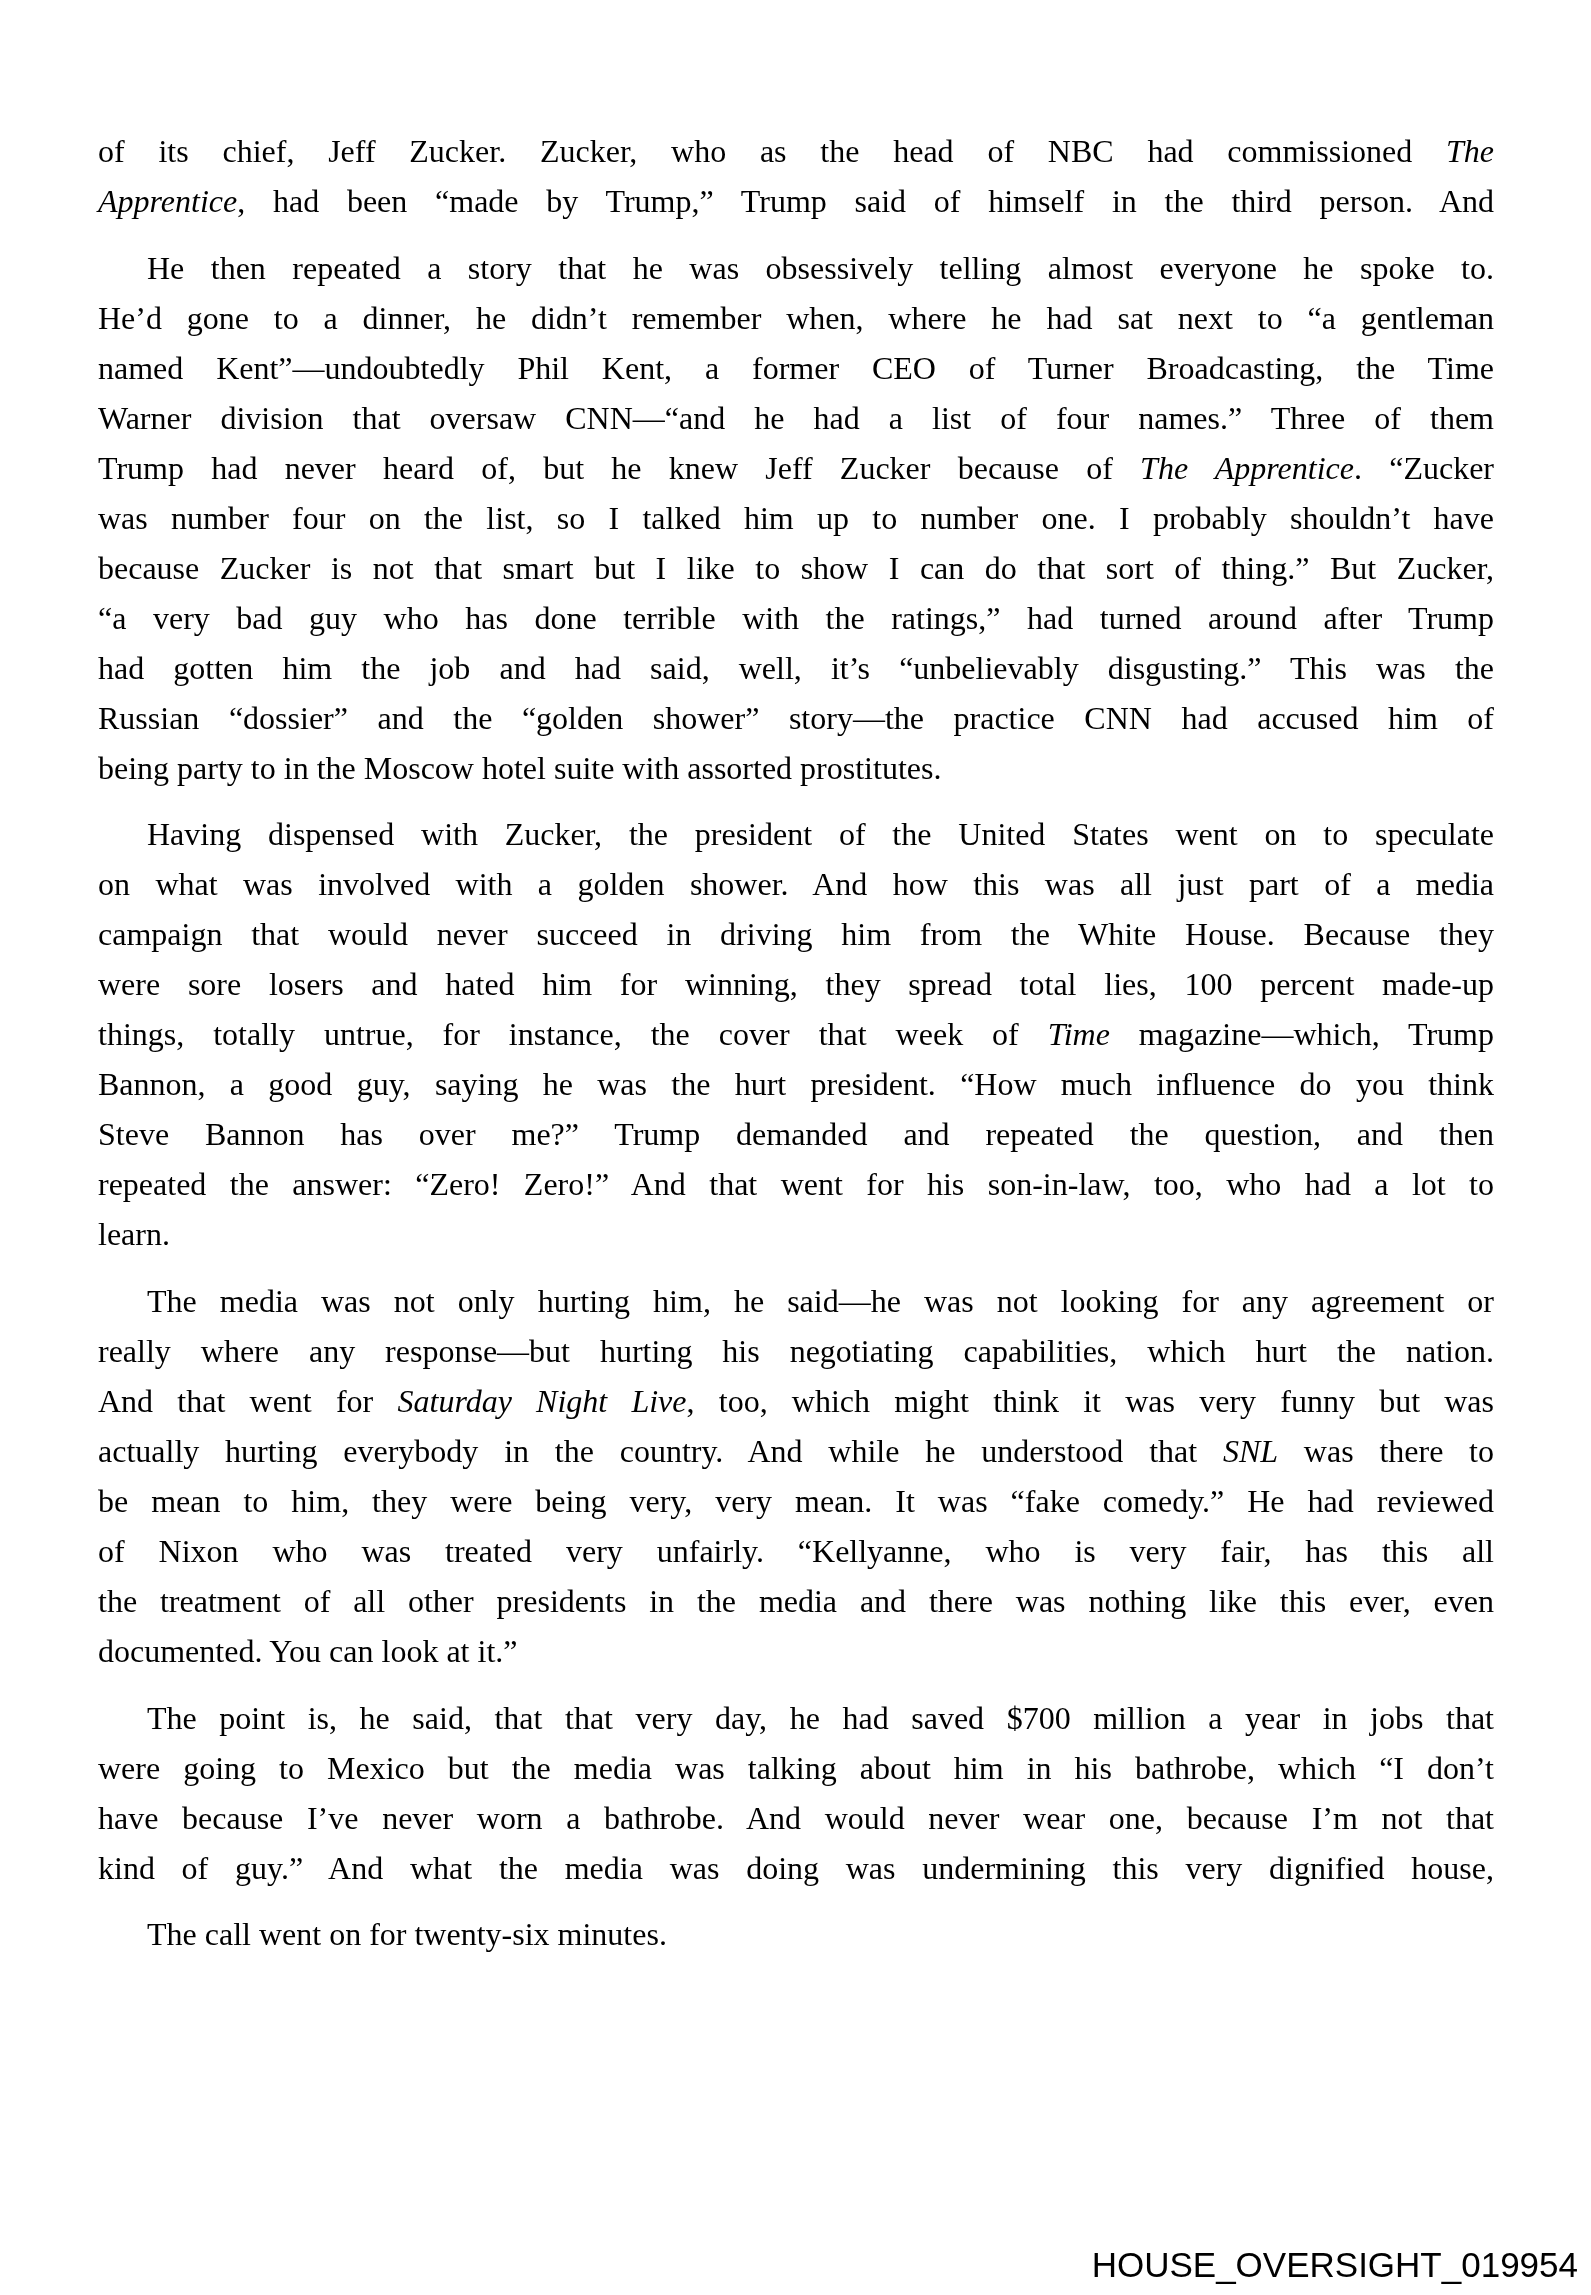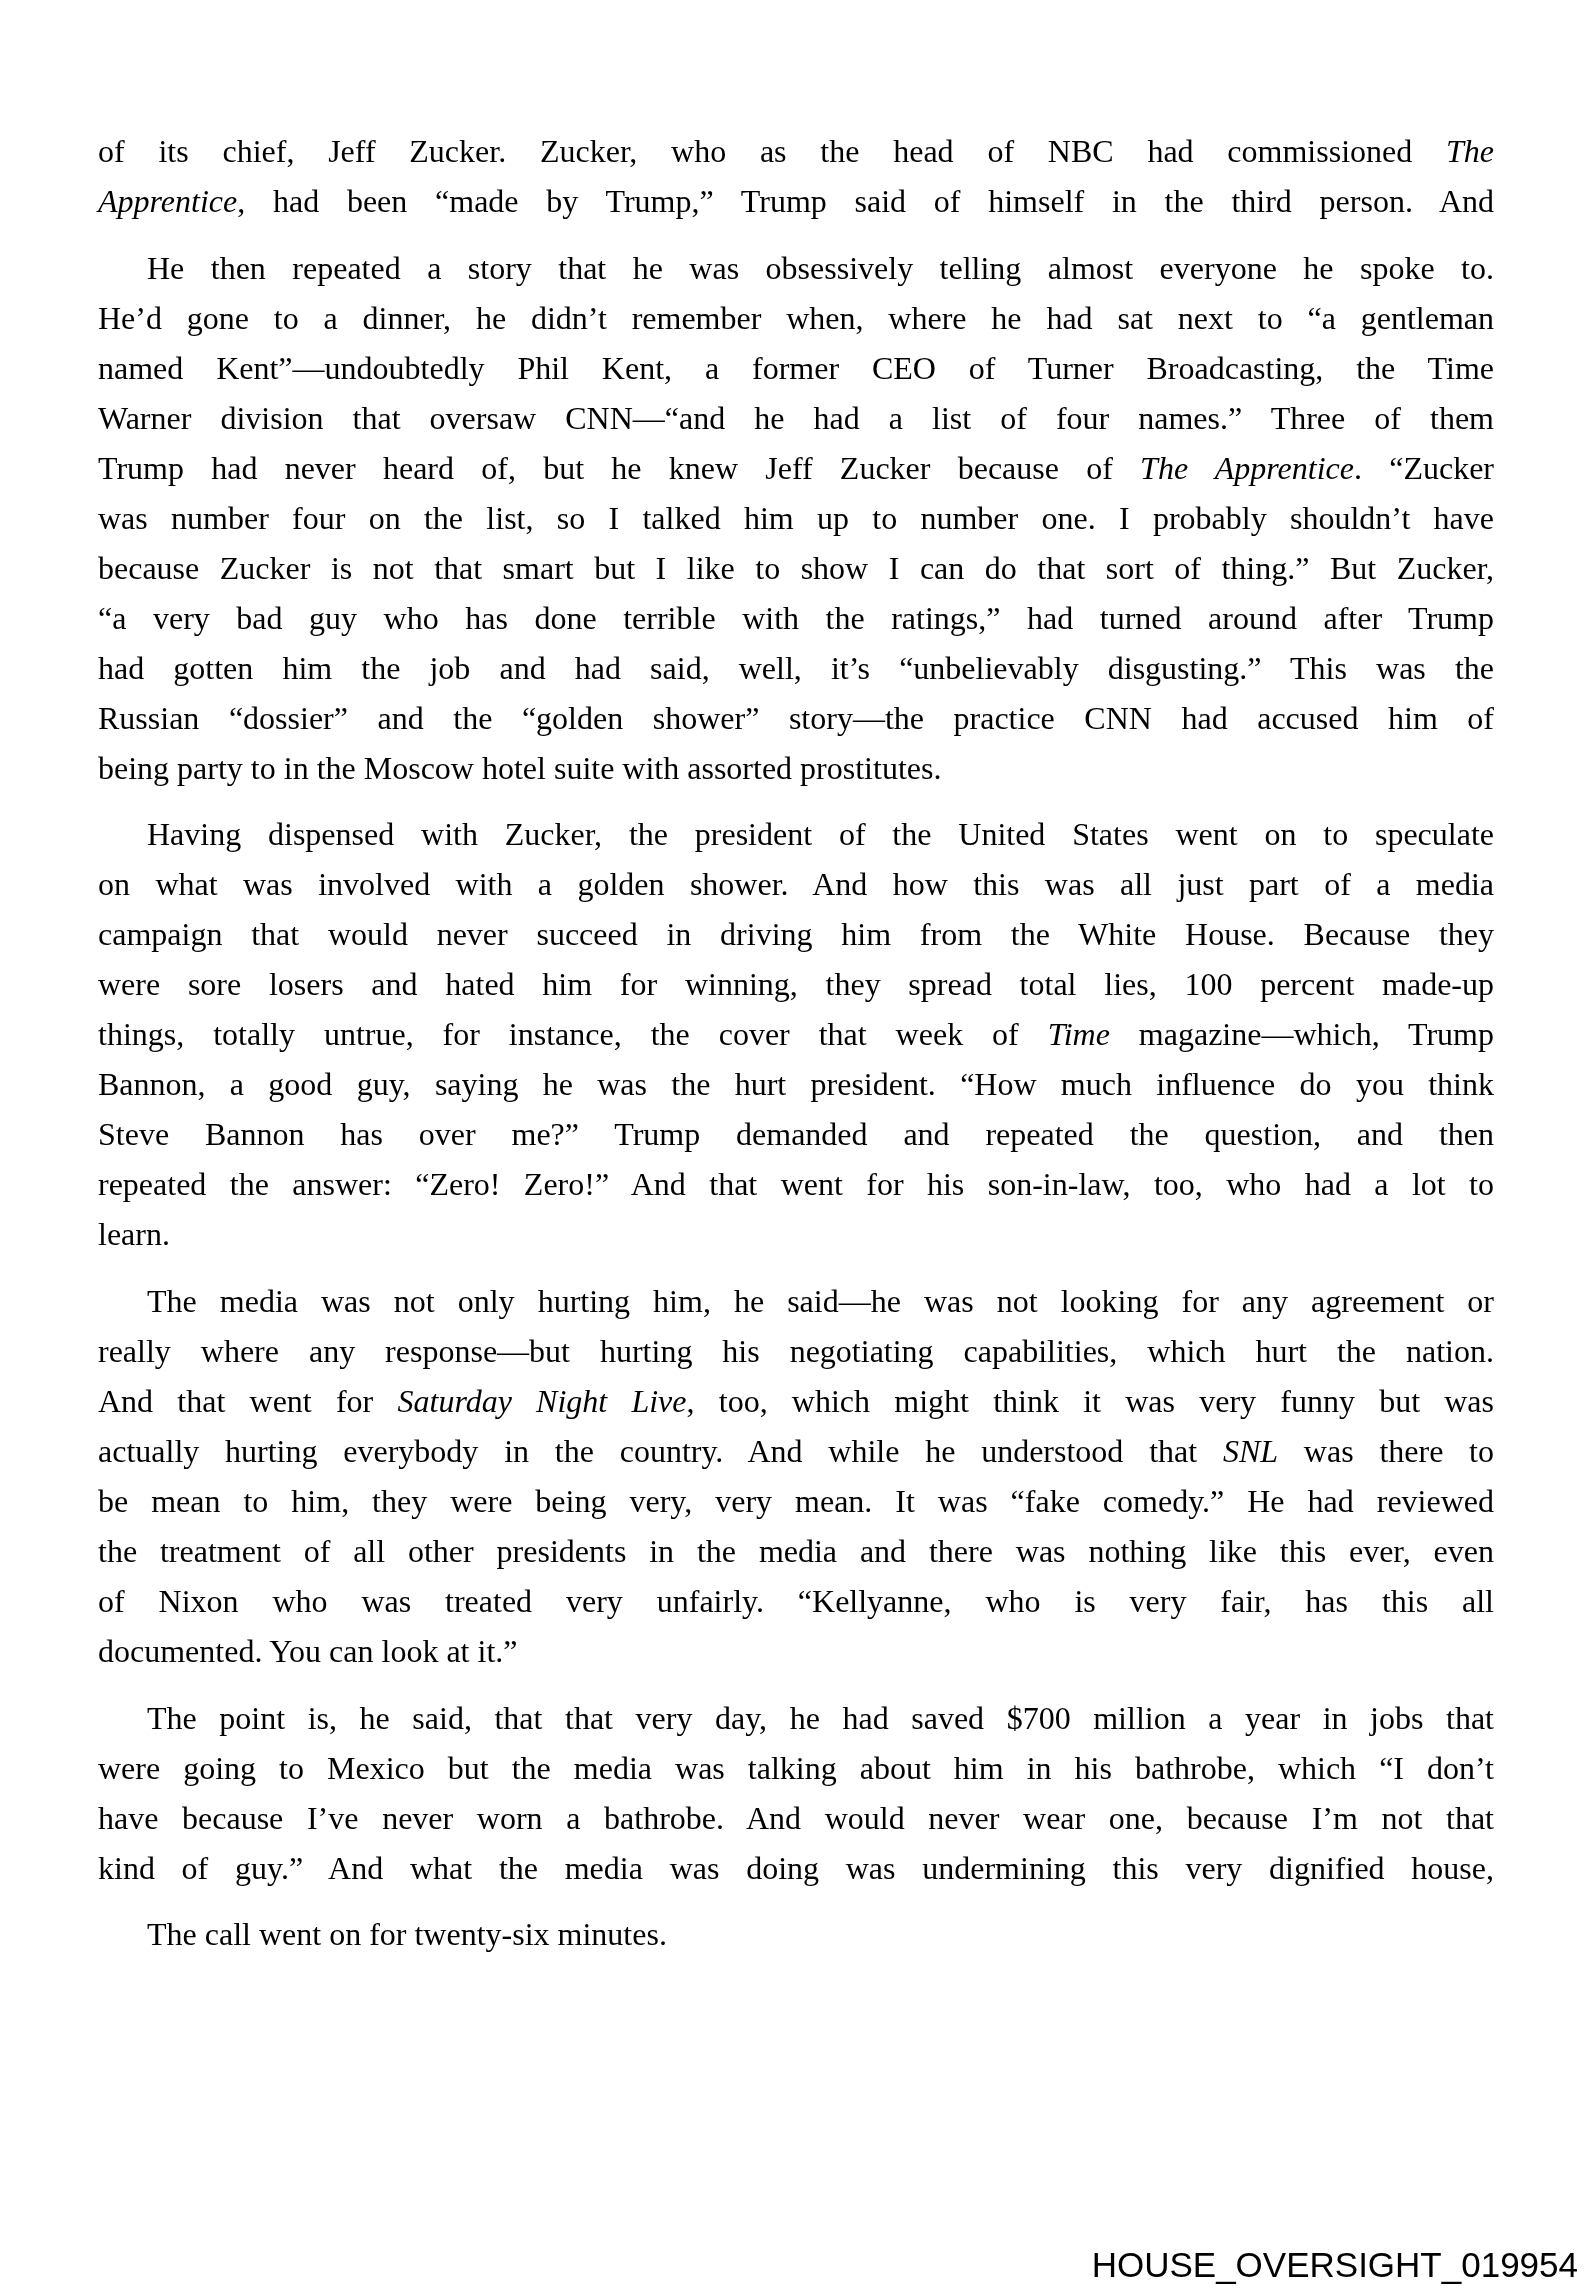--- a/index.html
+++ b/index.html
@@ -87,22 +87,22 @@
         <div class="line">Steve Bannon has over me?” Trump demanded and repeated the question, and then</div>
         <div class="line">repeated the answer: “Zero! Zero!” And that went for his son-in-law, too, who had a lot to</div>
         <div class="line last">learn.</div>
       </div>
       <div class="para">
         <div class="line indent">The media was not only hurting him, he said—he was not looking for any agreement or</div>
         <div class="line">really where any response—but hurting his negotiating capabilities, which hurt the nation.</div>
         <div class="line">And that went for <i>Saturday Night Live</i>, too, which might think it was very funny but was</div>
         <div class="line">actually hurting everybody in the country. And while he understood that <i>SNL</i> was there to</div>
         <div class="line">be mean to him, they were being very, very mean. It was “fake comedy.” He had reviewed</div>
+        <div class="line">of Nixon who was treated very unfairly. “Kellyanne, who is very fair, has this all</div>
         <div class="line">the treatment of all other presidents in the media and there was nothing like this ever, even</div>
-        <div class="line">of Nixon who was treated very unfairly. “Kellyanne, who is very fair, has this all</div>
         <div class="line last">documented. You can look at it.”</div>
       </div>
       <div class="para">
         <div class="line indent">The point is, he said, that that very day, he had saved $700 million a year in jobs that</div>
         <div class="line">were going to Mexico but the media was talking about him in his bathrobe, which “I don’t</div>
         <div class="line">have because I’ve never worn a bathrobe. And would never wear one, because I’m not that</div>
         <div class="line">kind of guy.” And what the media was doing was undermining this very dignified house,</div>
       </div>
       <div class="para">
         <div class="line last indent">The call went on for twenty-six minutes.</div>

